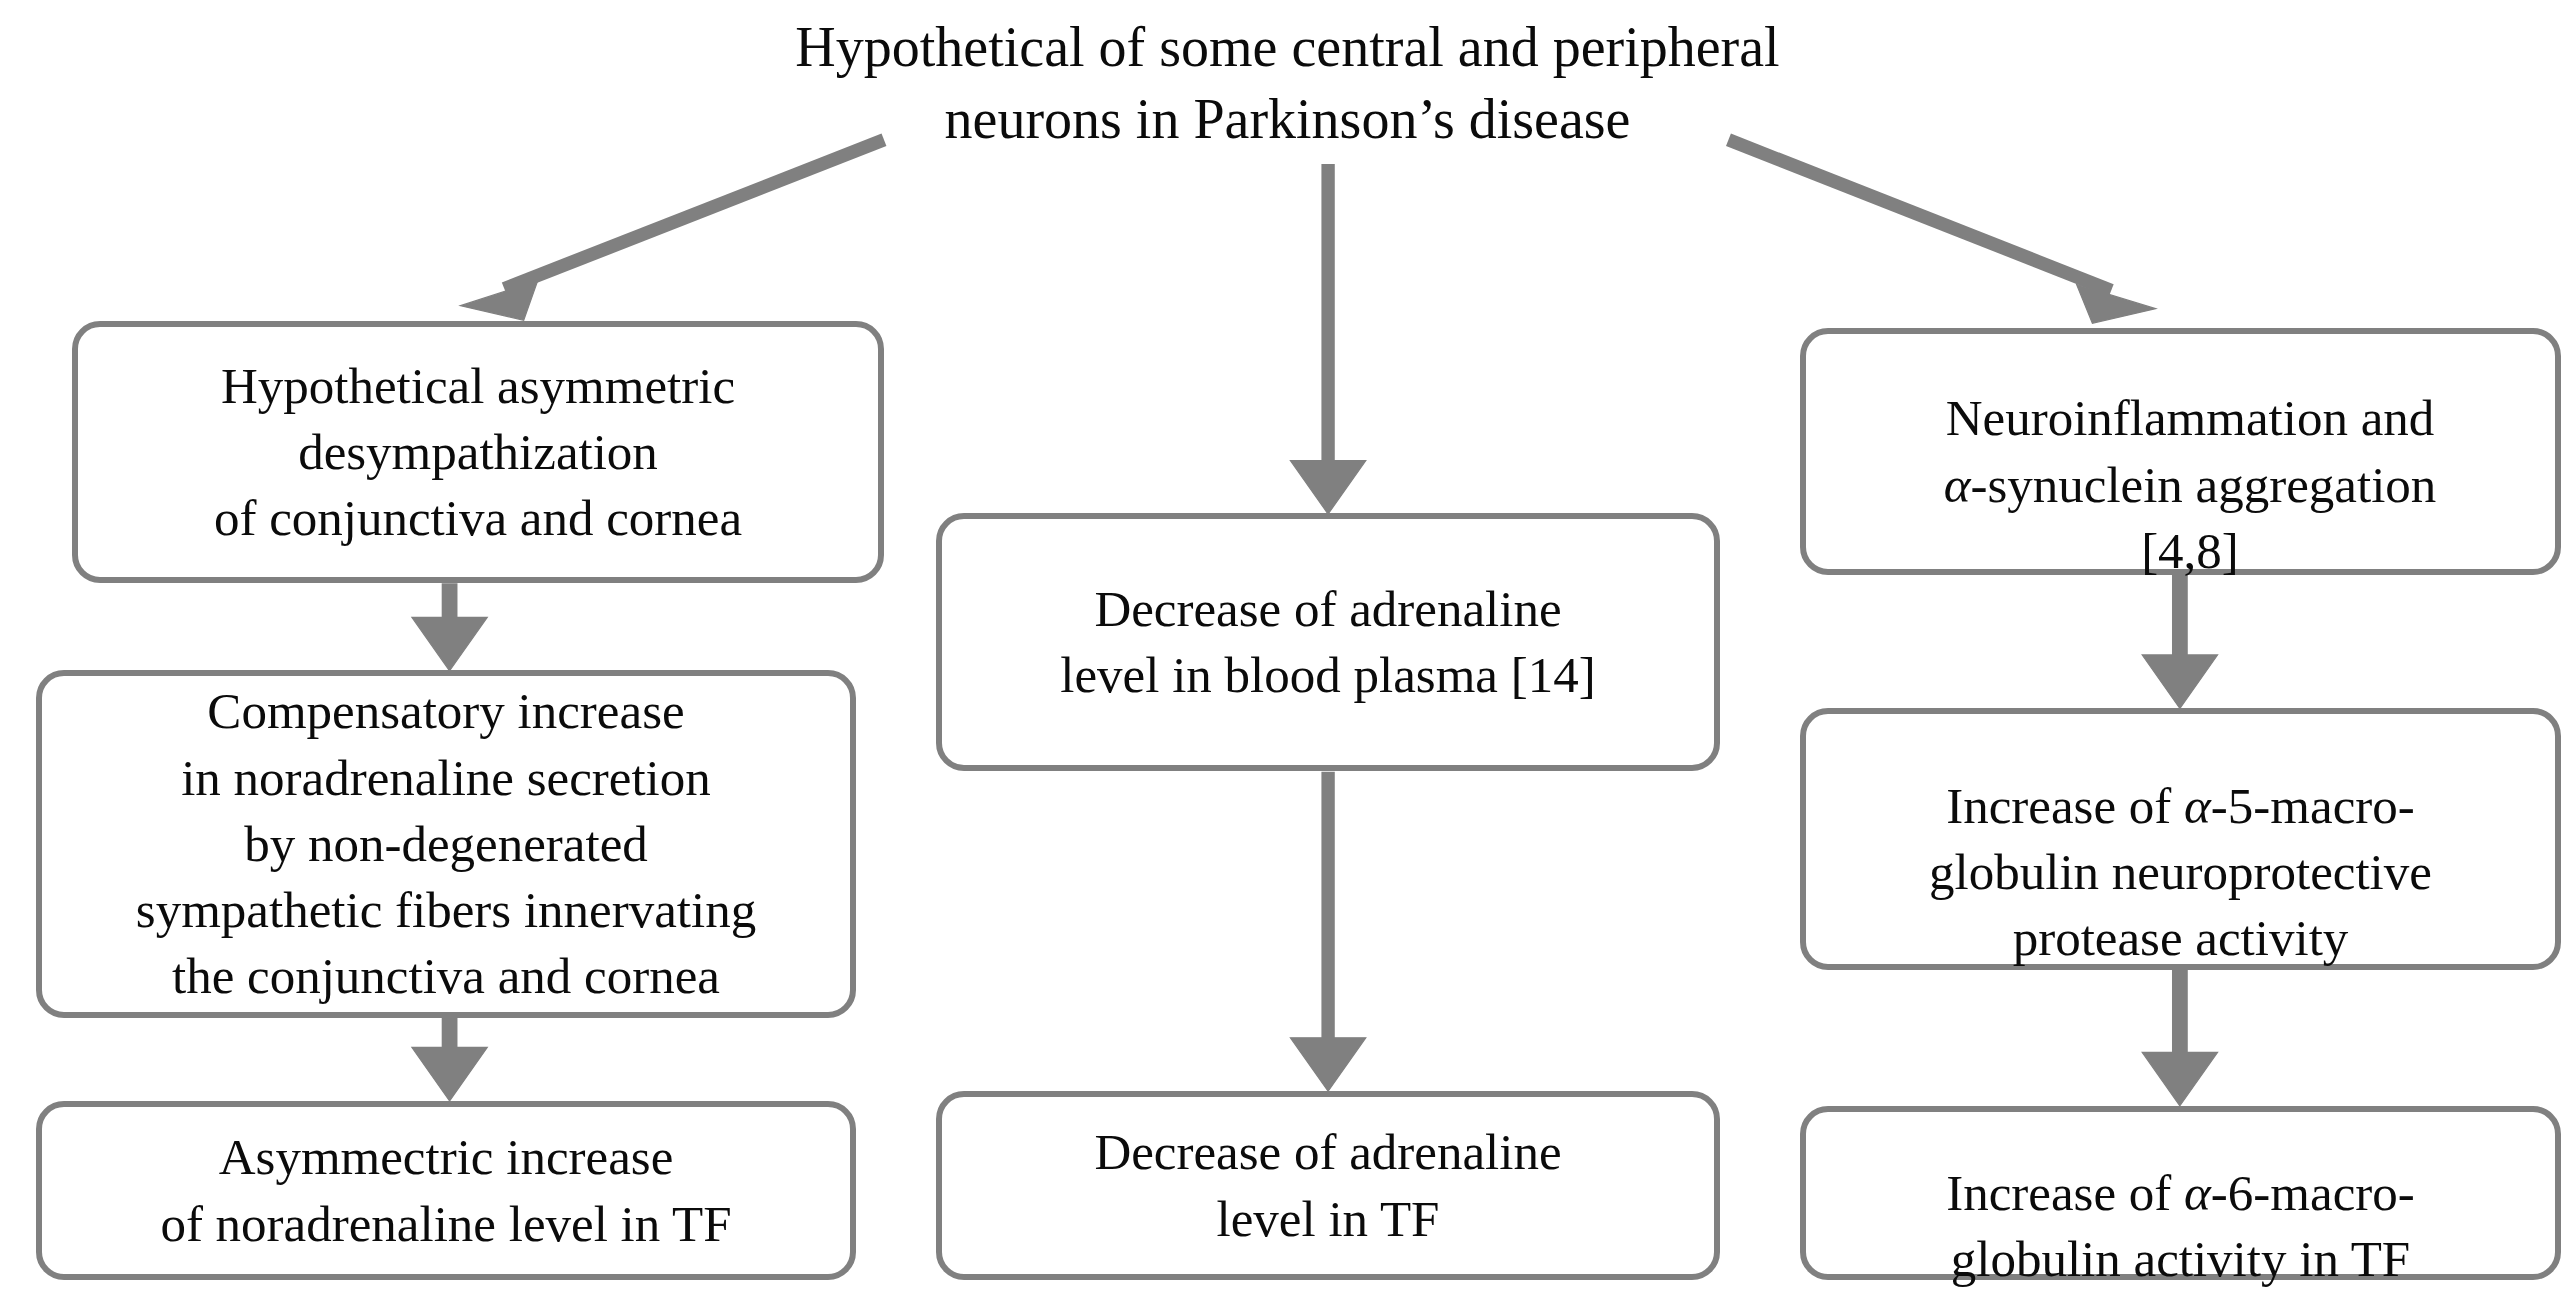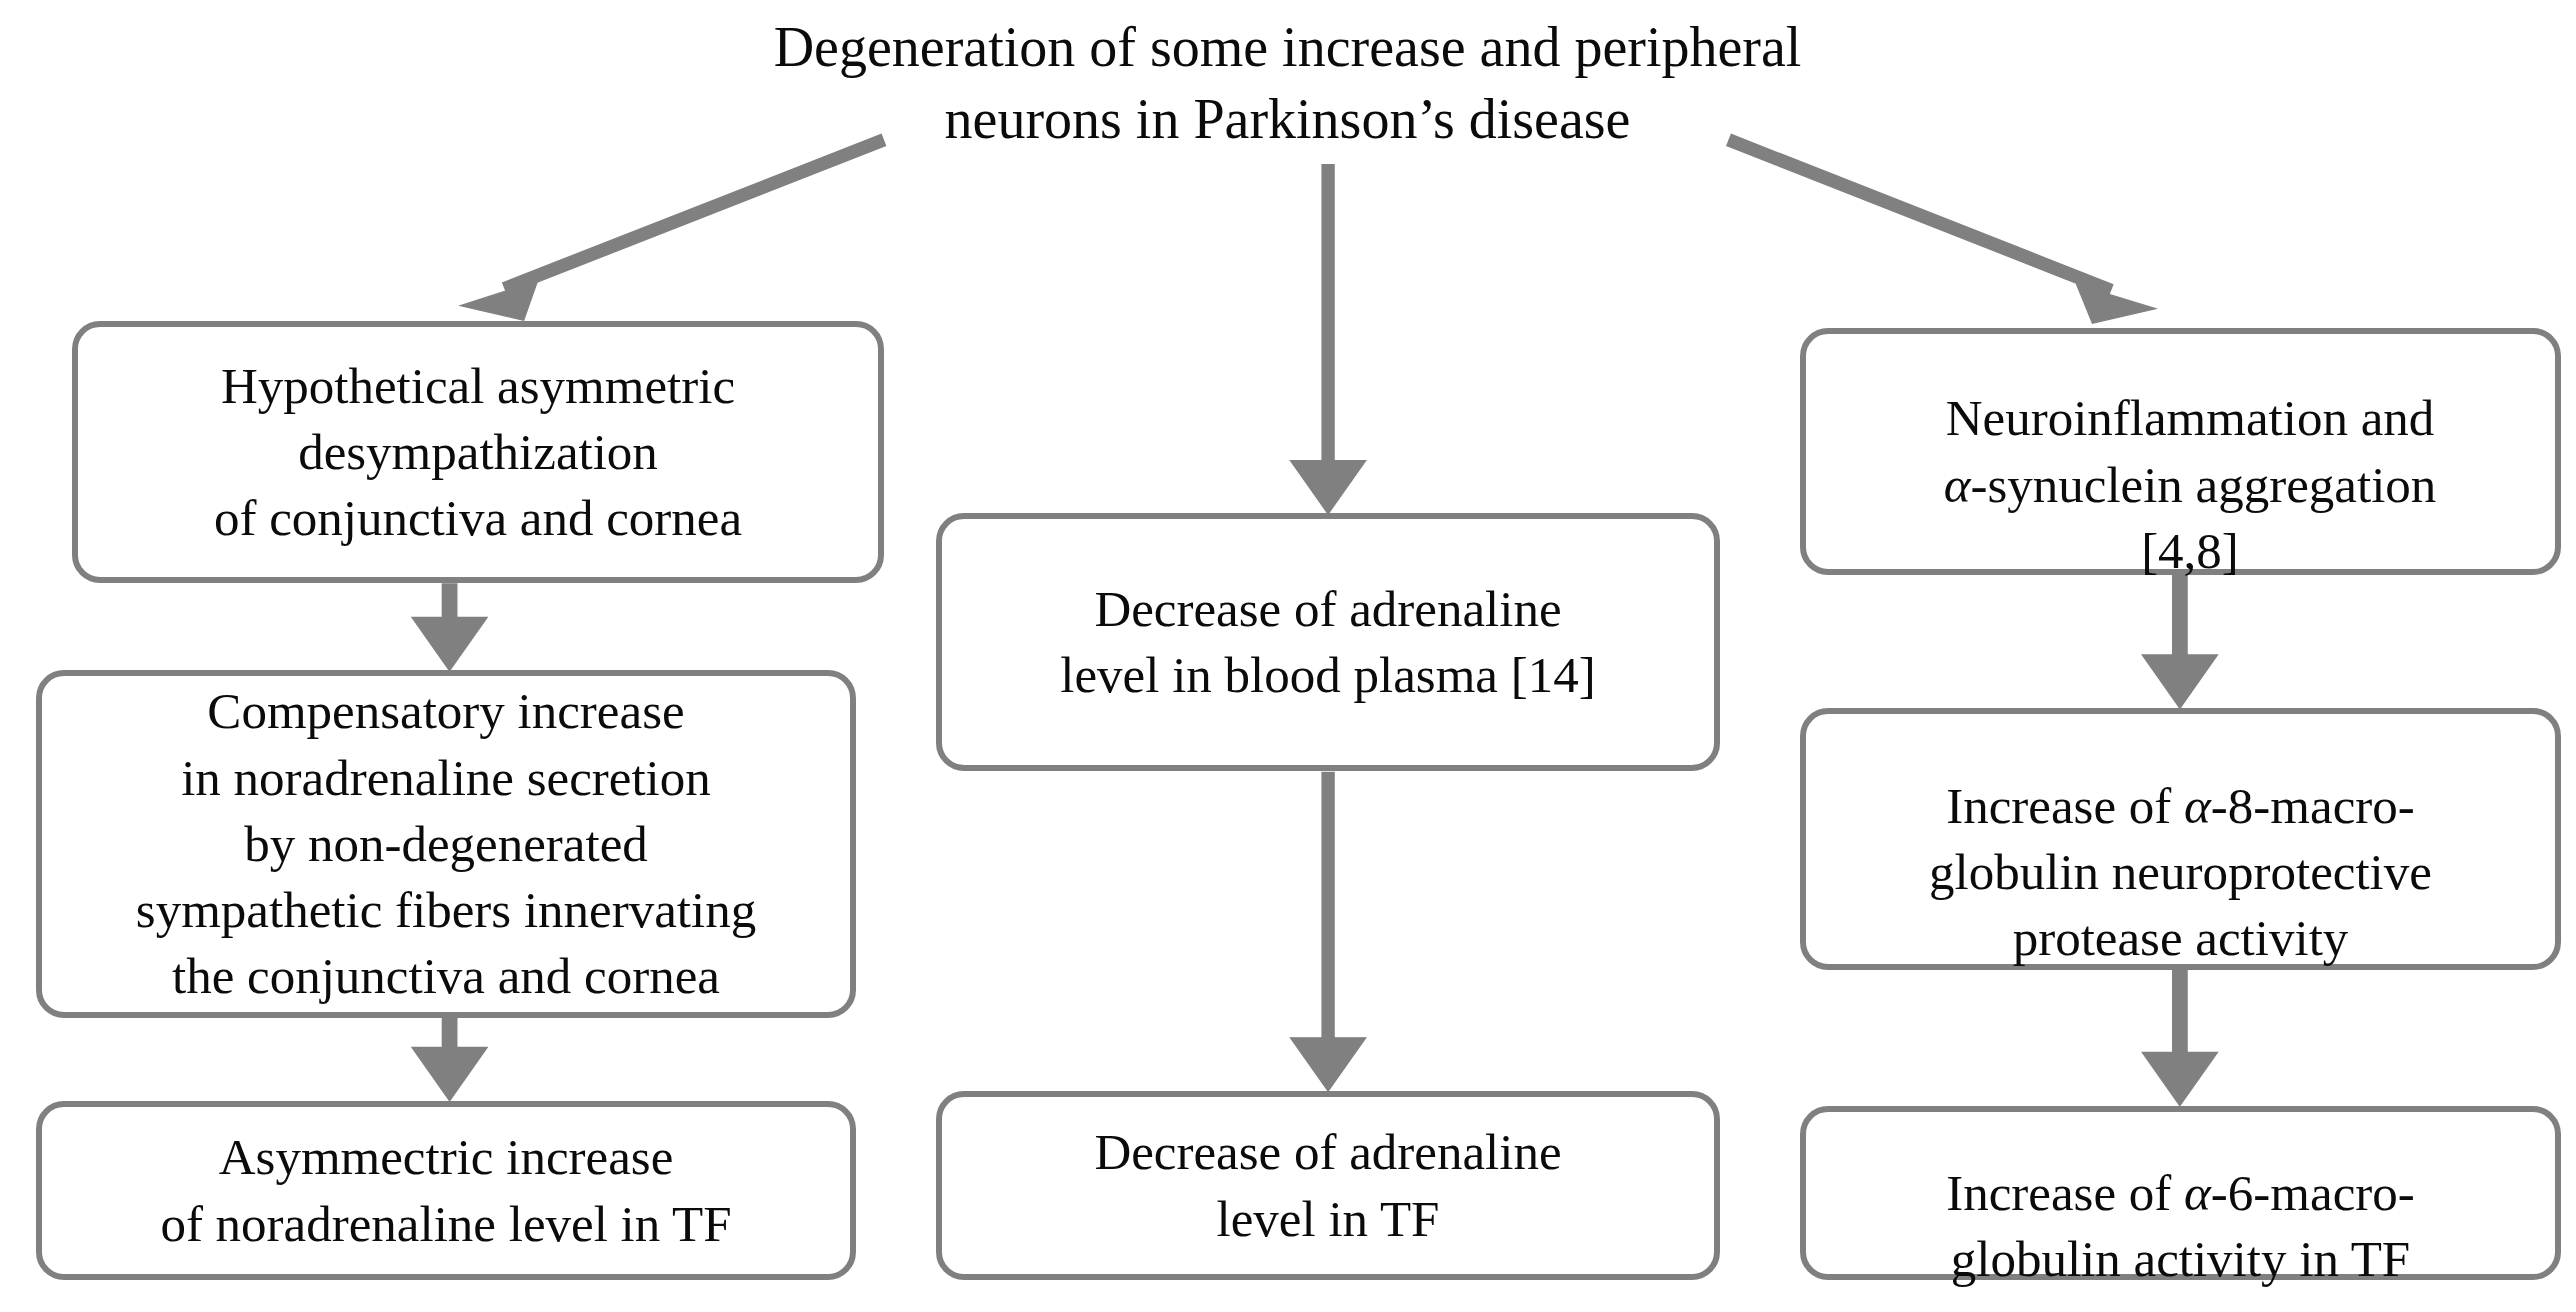--- a/index.html
+++ b/index.html
@@ -98,21 +98,21 @@
       </g>
 
       <g>
         <line x1="3588" y1="1595" x2="3588" y2="1764" stroke-width="26"></line>
         <polygon points="3588,1820 3526,1732 3650,1732" stroke-width="2"></polygon>
       </g>
 
     </g>
   </svg>
 
-  <div class="title" style="left:747px; top:12px; width:1081px;">Degeneration of some increase and peripheral
+  <div class="title" style="left:747px; top:12px; width:1081px;">Hypothetical of some central and peripheral
 neurons in Parkinson’s disease</div>
 
   <div class="node" style="left:72px; top:321px; width:812px; height:262px;">
     <div class="node-text">Hypothetical asymmetric
 desympathization
 of conjunctiva and cornea</div>
   </div>
 
   <div class="node" style="left:36px; top:1101px; width:820px; height:179px;">
     <div class="node-text">Asymmectric increase
@@ -140,21 +140,21 @@
   <div class="node" style="left:1800px; top:328px; width:761px; height:247px;padding-left:19px;">
     <div class="node-text">
       <span>Neuroinflammation and
 </span><span class="ital">α</span><span>-synuclein aggregation
 [4,8]</span>
     </div>
   </div>
 
   <div class="node" style="left:1800px; top:708px; width:761px; height:262px;">
     <div class="node-text">
-      <span>Increase of </span><span class="ital">α</span><span>-8-macro-
+      <span>Increase of </span><span class="ital">α</span><span>-5-macro-
 globulin neuroprotective
 protease activity</span>
     </div>
   </div>
 
   <div class="node" style="left:1800px; top:1106px; width:761px; height:174px;">
     <div class="node-text">
       <span>Increase of </span><span class="ital">α</span><span>-6-macro-
 globulin activity in TF</span>
     </div>

